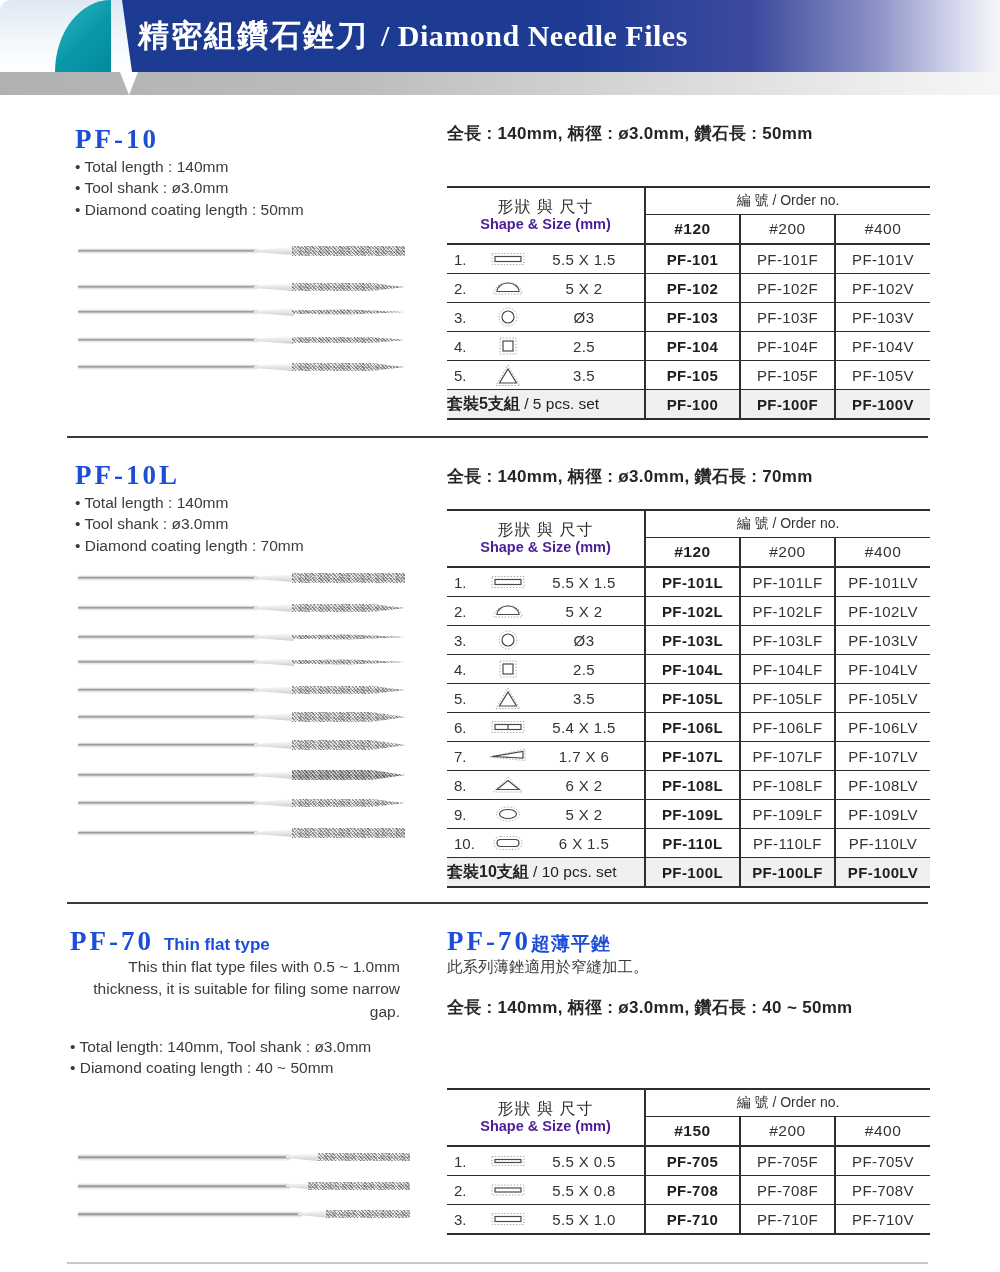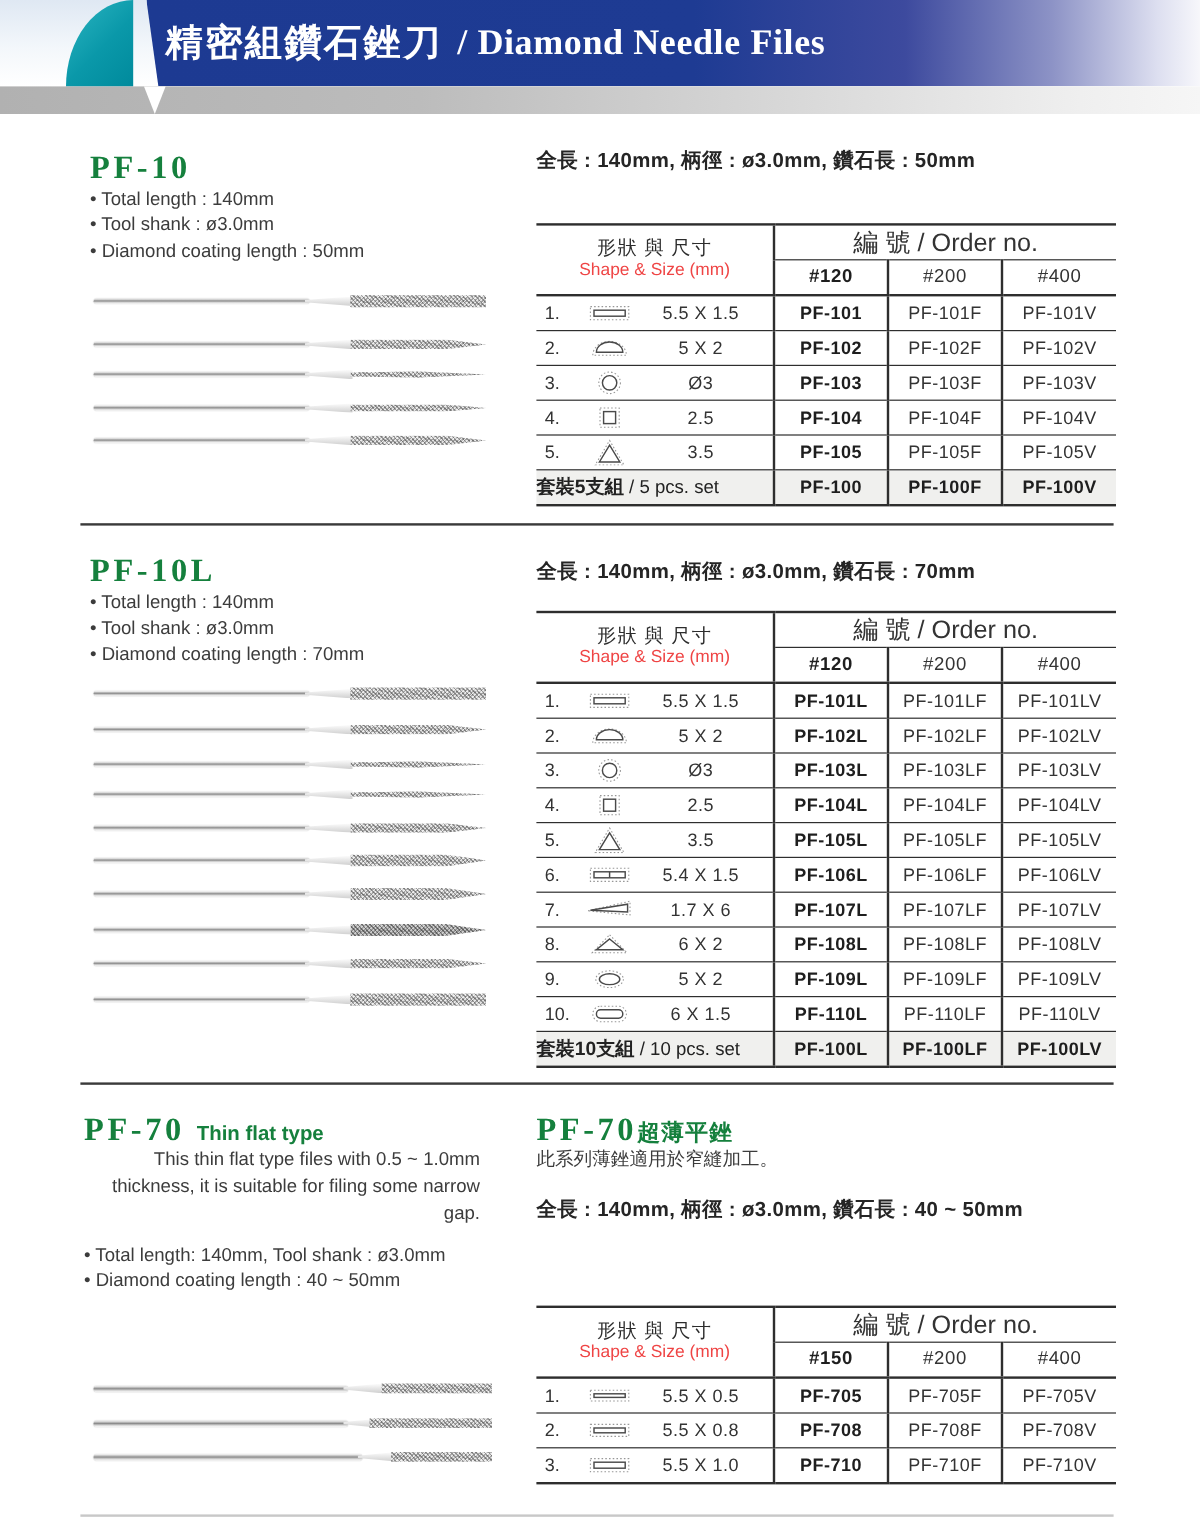--- a/index.html
+++ b/index.html
@@ -1,55 +1,55 @@
 <!DOCTYPE html>
 <html><head>
 <meta charset="utf-8">
 <style>
   html,body{margin:0;padding:0;background:#fff;}
   .page{position:relative;width:1000px;height:1272px;background:#fff;overflow:hidden;
         font-family:"Liberation Sans",sans-serif;color:#3a3a3a;}
   
   .hdr-top{position:absolute;left:0;top:0;width:100%;height:72px;
-           background:linear-gradient(180deg,#dfe8f3 0%,#f3f7fb 55%,#ffffff 100%);}
+           background:linear-gradient(180deg,#dfe8f3 0%,#f3f7fb 55%,#ffffff 100%);border-radius:11px;}
   .teal-disc{position:absolute;left:55px;top:0;width:56px;height:72px;
              background:linear-gradient(135deg,#2cb6c2,#0a98a9 55%,#008a9c);
              border-top-left-radius:100% 100%;}
   .blue-bar{position:absolute;left:122px;right:0;top:0;height:72px;
             background:linear-gradient(90deg,#1d3a92 0%,#1e3b93 52%,#3d4a9e 72%,#8d93c6 86%,#dddff0 96%,#f7f7fb 100%);
             clip-path:polygon(0 0,100% 0,100% 100%,10px 100%);
             display:flex;align-items:center;padding-left:16px;box-sizing:border-box;}
   .title-zh{font-size:31px;font-weight:700;color:#fff;letter-spacing:2px;}
   .title-en{font-family:"Liberation Serif",serif;font-size:30px;font-weight:700;color:#fff;margin-left:12px;letter-spacing:.5px;}
   .gray-bar{position:absolute;left:0;top:72px;width:100%;height:23px;
             background:linear-gradient(90deg,#b1b1b1 0%,#bcbcbc 35%,#dadada 68%,#efefef 90%,#f6f6f6 100%);}
   .notch{position:absolute;left:120px;top:72px;width:0;height:0;
          border-left:9px solid transparent;border-right:9px solid transparent;border-top:23px solid #fff;}
   
   .sec-title{position:absolute;font-family:"Liberation Serif",serif;font-weight:700;font-size:27px;
-             letter-spacing:3px;color:#15803d;}
+             letter-spacing:3px;color:#1d4ed8;}
   .sub-en{font-family:"Liberation Sans",sans-serif;font-size:17px;font-weight:700;letter-spacing:0;margin-left:10px;}
   .sub-zh{font-family:"Liberation Sans",sans-serif;font-size:19px;font-weight:700;letter-spacing:1px;margin-left:0;}
   .bullets{position:absolute;font-size:15.5px;line-height:1.38;color:#3c3c3c;}
   .bullets div::before{content:"• ";}
   .cn-spec{position:absolute;font-size:17px;font-weight:700;color:#252525;letter-spacing:.3px;}
   .desc{position:absolute;font-size:15.5px;line-height:1.45;color:#3c3c3c;}
   .divider{position:absolute;left:67px;width:861px;height:2px;background:#3a3a3a;}
   .divider.light{background:#c8c8c8;}
   
   table.spec{position:absolute;border-collapse:collapse;width:483px;table-layout:fixed;
              font-size:15px;color:#333;}
   table.spec td{padding:0;height:28px;vertical-align:middle;}
   .col-shape{width:198px;}.col-g{width:95px;}
   td.vline{border-left:2px solid #2e2e2e;}
   tr.h1 td{height:26px;}
   td.hshape{border-top:2px solid #2e2e2e;border-bottom:2px solid #2e2e2e;text-align:center;line-height:1.15;}
-  td.horder{border-top:2px solid #2e2e2e;border-bottom:1.5px solid #2e2e2e;text-align:center;font-size:21px;}
+  td.horder{border-top:2px solid #2e2e2e;border-bottom:1.5px solid #2e2e2e;text-align:center;font-size:14px;}
   .hshape .zh{font-size:16px;letter-spacing:1px;color:#2c2c2c;}
-  .hshape .en{font-size:14.5px;color:#ef4444;}
+  .hshape .en{font-size:14.5px;color:#4c1d95;font-weight:bold;}
   td.grit{border-bottom:2px solid #2e2e2e;text-align:center;font-size:15.5px;letter-spacing:.5px;}
   td.grit.b,td.code.b{font-weight:700;color:#1e1e1e;}
   tr.r td{border-bottom:1.5px solid #2e2e2e;}
   tr.r:last-child td{border-bottom:2px solid #2e2e2e;}
   td.code{text-align:center;letter-spacing:.4px;}
   td.shape-cell{padding:0;}
   .sc{display:flex;align-items:center;height:100%;}
   .sc .num{width:28px;padding-left:7px;box-sizing:content-box;}
   .sc .sicon{width:52px;display:flex;justify-content:center;align-items:center;}
   .sc .sicon svg{width:38px;height:22px;display:block;}

